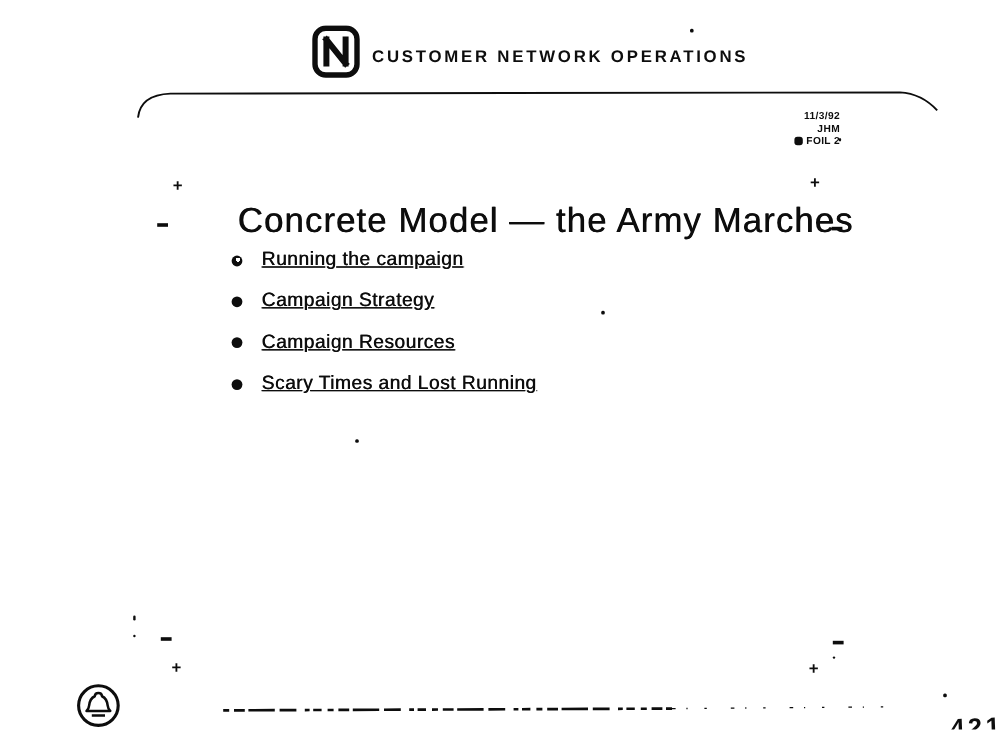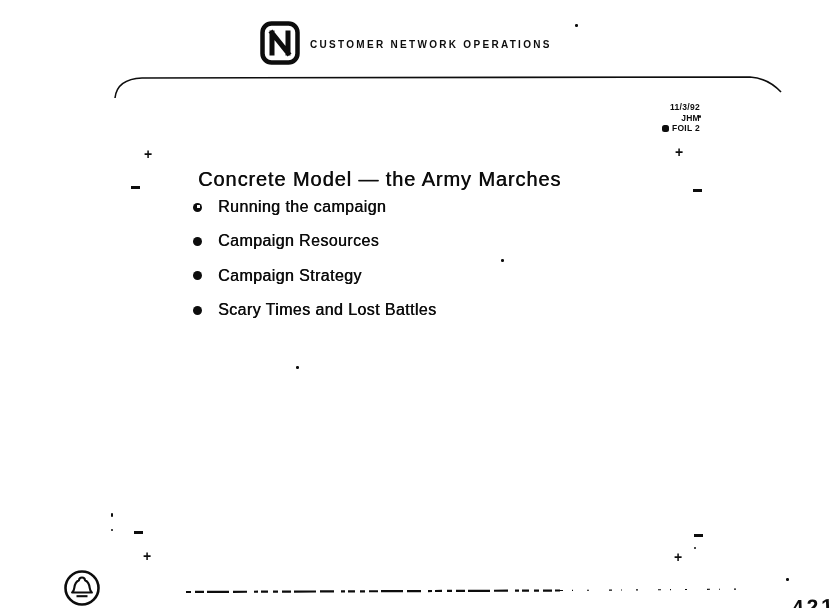--- a/index.html
+++ b/index.html
@@ -8,46 +8,46 @@
     position:relative; overflow:hidden;
     background:#ffffff;
     color:#0d0d0d;
     font-family:"Liberation Sans", sans-serif;
   }
 
   
   .logo { position:absolute; left:260px; top:21px; }
   .header-title {
     position:absolute; left:310px; top:39px;
-    font-size:10px; font-weight:bold; letter-spacing:2.3px;
+    font-size:14px; font-weight:bold; letter-spacing:2.3px;
     white-space:nowrap;
   }
 
   
   .outline-svg { position:absolute; left:0; top:0; pointer-events:none; }
 
   
   .meta {
-    position:absolute; top:102px; left:560px; width:140px;
+    position:absolute; top:91px; left:560px; width:140px;
     text-align:right; font-size:8.5px; font-weight:bold;
     line-height:10.5px; letter-spacing:0.3px;
   }
   .meta .foil-line { display:flex; justify-content:flex-end; align-items:center; gap:3px; }
   .dot-logo { width:7px; height:7px; background:#0d0d0d; border-radius:2.5px; display:inline-block; }
 
   
   .slide-title {
     position:absolute; left:198px; top:168px;
-    font-size:20px; letter-spacing:0.9px; white-space:nowrap;
+    font-size:29px; letter-spacing:0.9px; white-space:nowrap;
     text-shadow:0.5px 0 0 currentColor;
     text-align:right;
   }
   .bullets {
-    position:absolute; left:193px; top:196px;
-    list-style:none; margin:0; padding:0;
+    position:absolute; left:193px; top:206px;
+    list-style:none; margin:0; padding:0;text-decoration:underline;
   }
   .bullets li {
     display:flex; align-items:center; gap:16px;
     height:22px; margin-bottom:12.4px;
     font-size:16px; letter-spacing:0.4px;
     text-shadow:0.4px 0 0 currentColor;
     white-space:nowrap;
   }
   .bullet-dot { width:9px; height:9px; border-radius:50%; background:#0d0d0d; flex:0 0 auto; }
   .bullet-dot.ring { background:radial-gradient(circle at 60% 38%, #ffffff 0 1.7px, #0d0d0d 1.8px); }
@@ -102,29 +102,29 @@
 
 <div class="slide-title">Concrete Model — the Army Marches</div>
 
 <ul class="bullets">
   <li>
     <span class="bullet-dot ring"></span>
     <span>Running the campaign</span>
   </li>
   <li>
     <span class="bullet-dot"></span>
+    <span>Campaign Strategy</span>
+  </li>
+  <li>
+    <span class="bullet-dot"></span>
     <span>Campaign Resources</span>
   </li>
   <li>
     <span class="bullet-dot"></span>
-    <span>Campaign Strategy</span>
-  </li>
-  <li>
-    <span class="bullet-dot"></span>
-    <span>Scary Times and Lost Battles</span>
+    <span>Scary Times and Lost Running</span>
   </li>
 </ul>
 
 <svg class="bell" width="40" height="40" viewBox="0 0 40 40">
   <circle cx="20" cy="20" r="16.5" fill="none" stroke="#0d0d0d" stroke-width="2.6"></circle>
   <path d="M20 9.5 c1.9 0 2.9 1.2 3 2.7 c3.3 1.5 4.4 4.7 4.7 7.7 c0.2 2 0.9 3.5 2.2 4.6 H10.1 c1.3 -1.1 2 -2.6 2.2 -4.6 c0.3 -3 1.4 -6.2 4.7 -7.7 c0.1 -1.5 1.1 -2.7 3 -2.7 z" fill="none" stroke="#0d0d0d" stroke-width="2.1" stroke-linejoin="round"></path>
   <path d="M14.5 28.2 h11" stroke="#0d0d0d" stroke-width="2.1"></path>
 </svg>
 
 <div class="page-frag">421</div>

